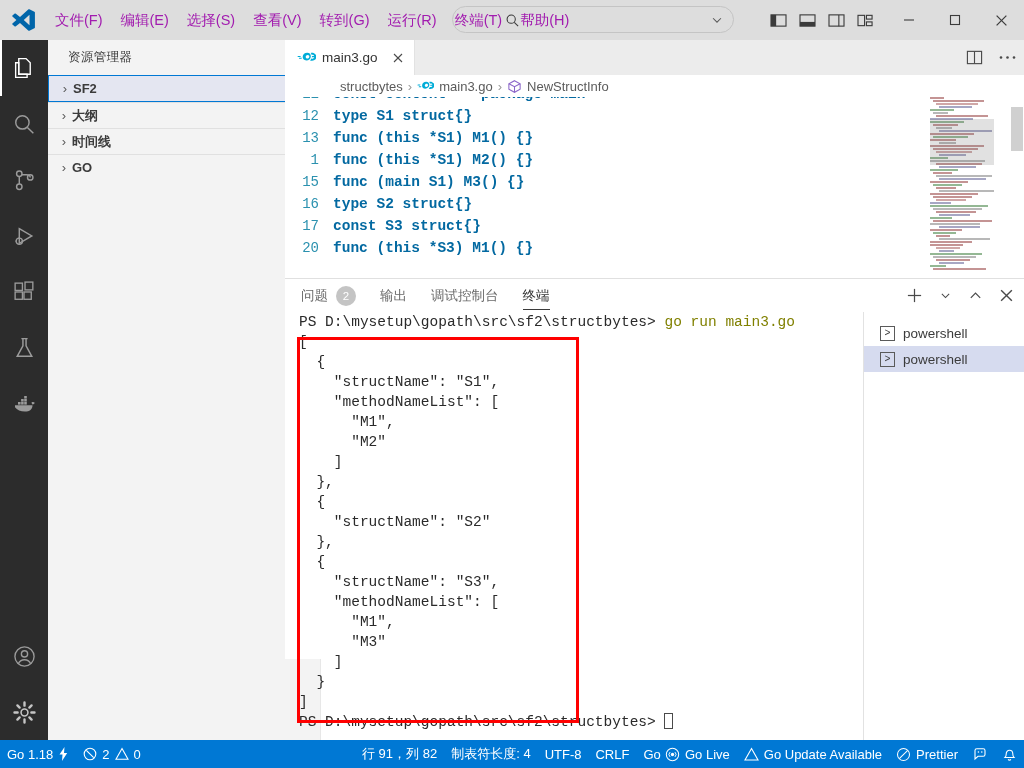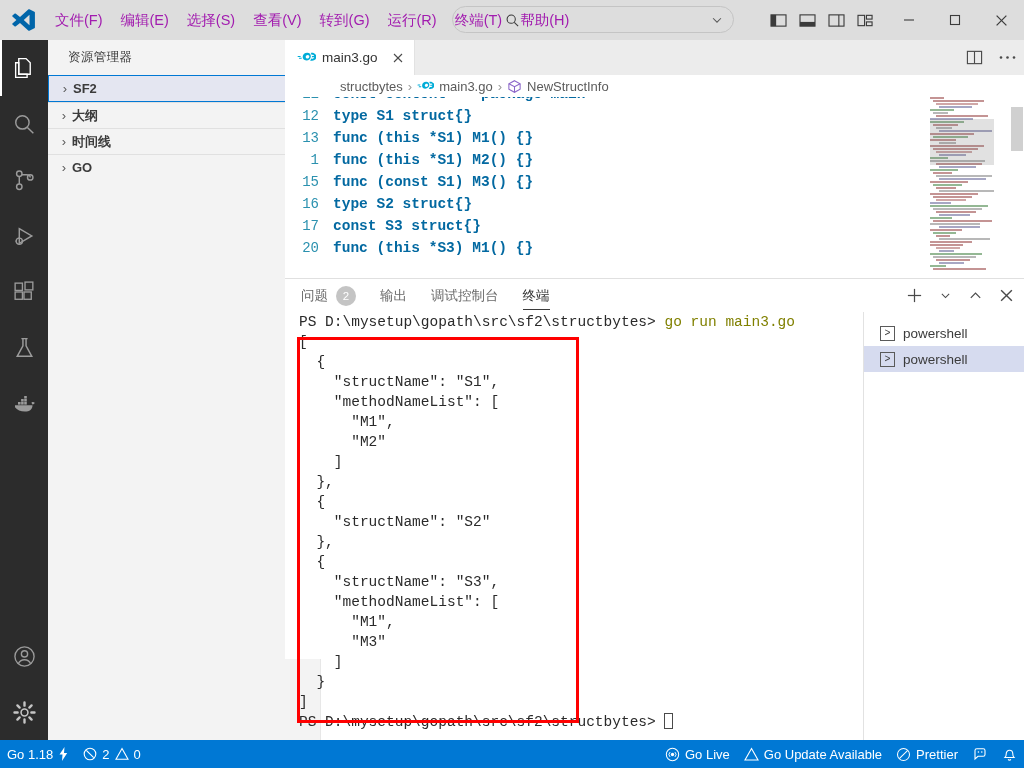--- a/index.html
+++ b/index.html
@@ -402,21 +402,21 @@
       <div class="code-line">
         <span class="ln">13</span>
         <span class="ctext">func (this *S1) M1() {}</span>
       </div>
       <div class="code-line">
         <span class="ln">1</span>
         <span class="ctext">func (this *S1) M2() {}</span>
       </div>
       <div class="code-line">
         <span class="ln">15</span>
-        <span class="ctext">func (const S1) M3() {}</span>
+        <span class="ctext">func (main S1) M3() {}</span>
       </div>
       <div class="code-line">
         <span class="ln">16</span>
         <span class="ctext">type S2 struct{}</span>
       </div>
       <div class="code-line">
         <span class="ln">17</span>
         <span class="ctext">const S3 struct{}</span>
       </div>
       <div class="code-line">
@@ -590,20 +590,27 @@
         <span>2</span>
         <span>
           <svg width="14" height="14" viewBox="0 0 14 14">
             <path d="M7 1.6 13 12.3H1z" fill="none" stroke="#ffffff" stroke-width="1.1"></path>
           </svg>
         </span>
         <span>0</span>
       </div>
     </div>
 
+    <div style="position:absolute; left:355px; display:flex; align-items:center;">
+      <div class="sb-cell">行 91，列 82</div>
+      <div class="sb-cell">制表符长度: 4</div>
+      <div class="sb-cell">UTF-8</div>
+      <div class="sb-cell">CRLF</div>
+      <div class="sb-cell">Go</div>
+    </div>
 
     <div class="sb-right">
       <div class="sb-cell">
         <span>
           <svg width="15" height="15" viewBox="0 0 16 16">
             <circle cx="8" cy="8" r="6.6" fill="none" stroke="#ffffff" stroke-width="1.1"></circle>
             <circle cx="8" cy="8" r="1.8" fill="#ffffff"></circle>
             <path d="M5.4 5.4a3.7 3.7 0 0 0 0 5.2M10.6 5.4a3.7 3.7 0 0 1 0 5.2" fill="none" stroke="#ffffff" stroke-width="1"></path>
           </svg>
         </span>

